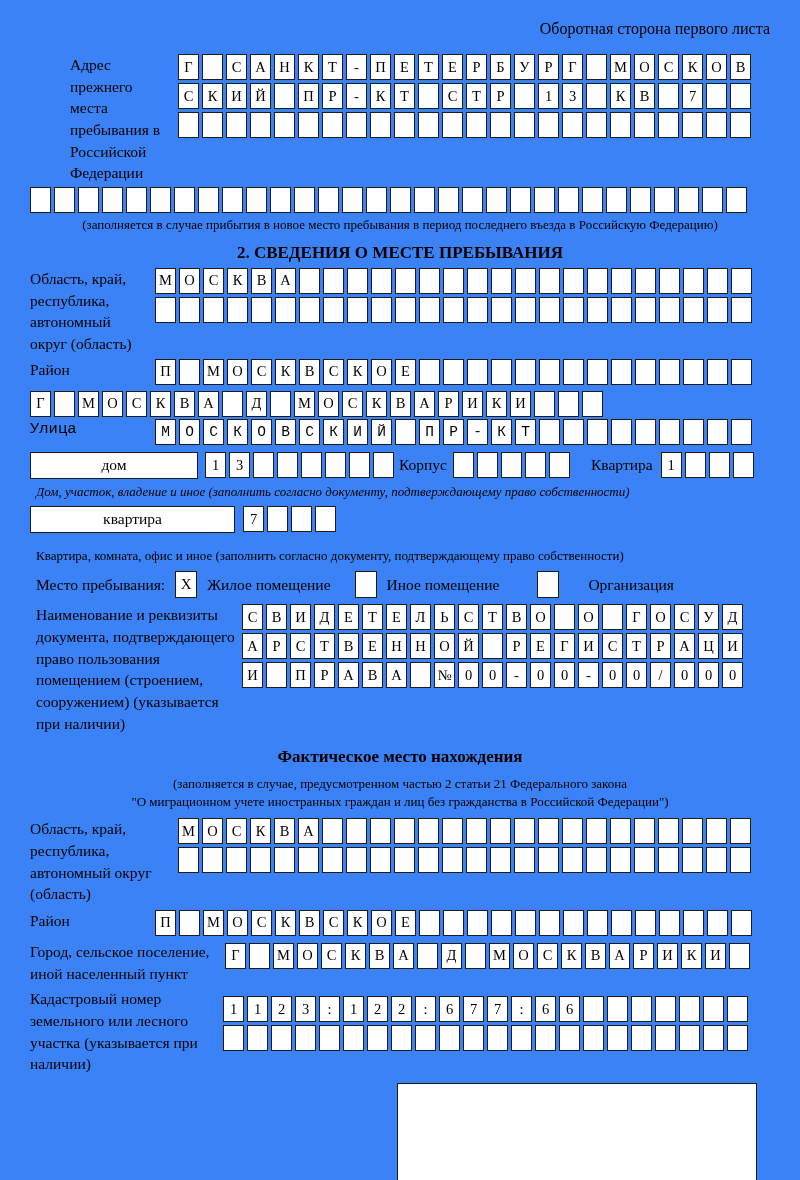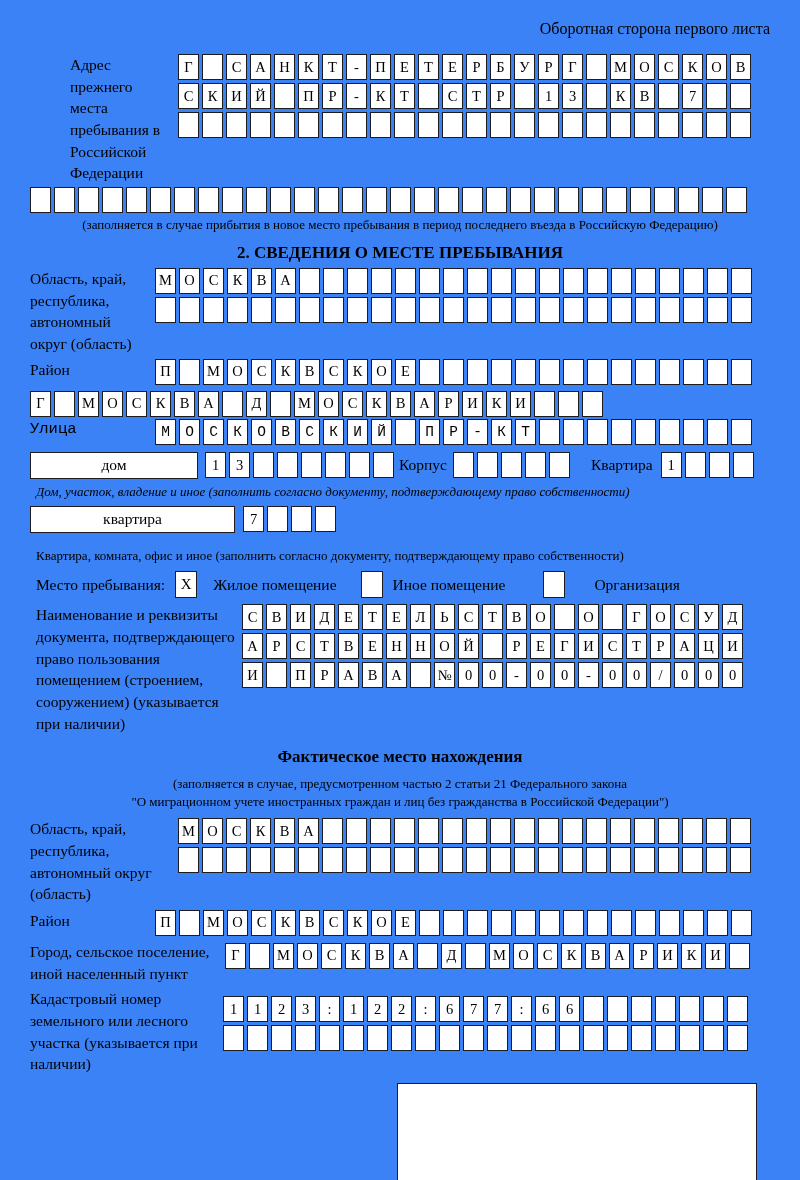--- a/index.html
+++ b/index.html
@@ -341,21 +341,21 @@
         <span class="cell"></span>
       </div>
   </div>
   <div class="note" style="margin-top:14px;padding-left:6px;">Квартира, комната, офис и иное (заполнить согласно документу, подтверждающему право собственности)</div>
 
   <div class="inline" style="margin-top:6px;padding-left:6px;">
     <span>Место пребывания:</span>
     <div class="cells cb" style="margin-left:10px;">
         <span class="cell">X</span>
       </div>
-    <span style="margin-left:13px;">Жилое помещение</span>
+    <span style="margin-left:7px;">Жилое помещение</span>
     <div class="cells cb" style="margin-left:24px;">
         <span class="cell"></span>
       </div>
     <span style="margin-left:7px;">Иное помещение</span>
     <div class="cells cb" style="margin-left:38px;">
         <span class="cell"></span>
       </div>
     <span style="margin-left:26px;">Организация</span>
   </div>
 

